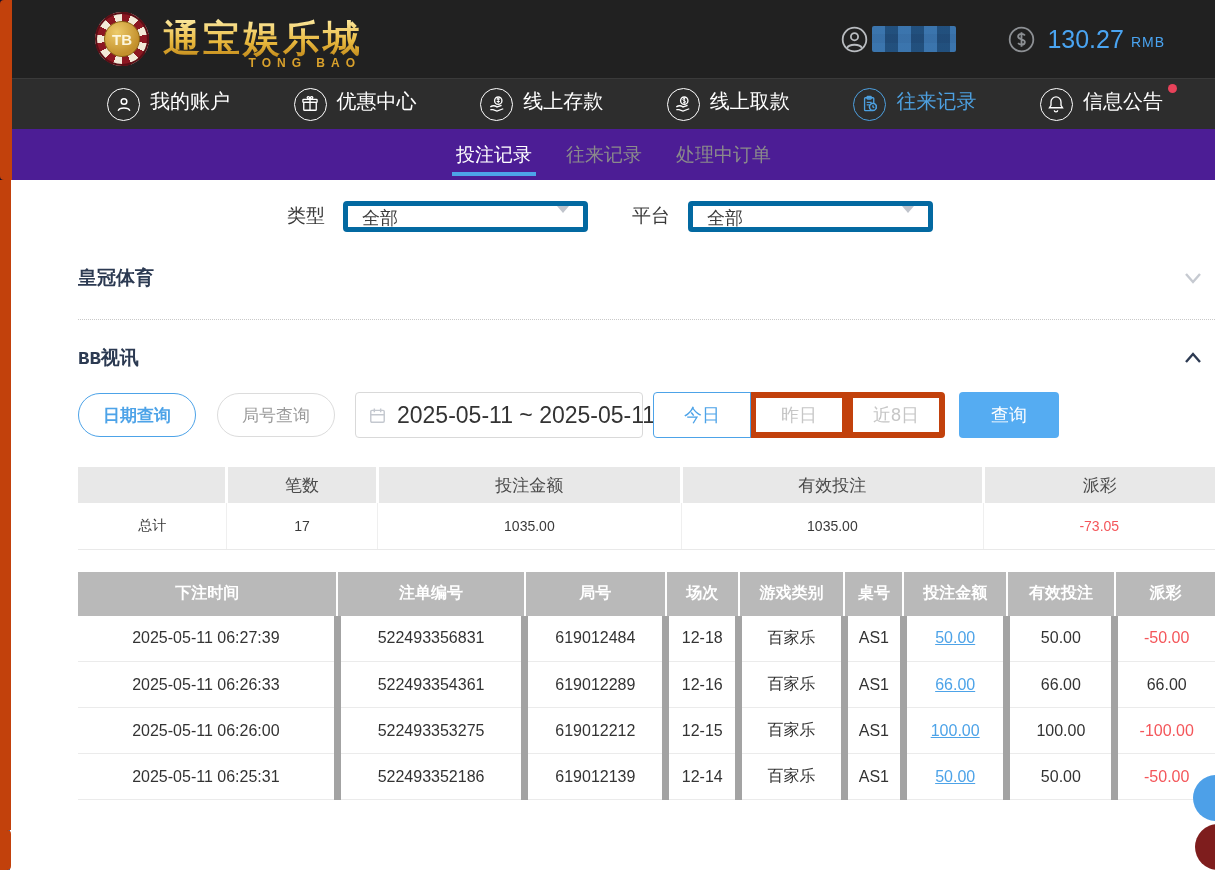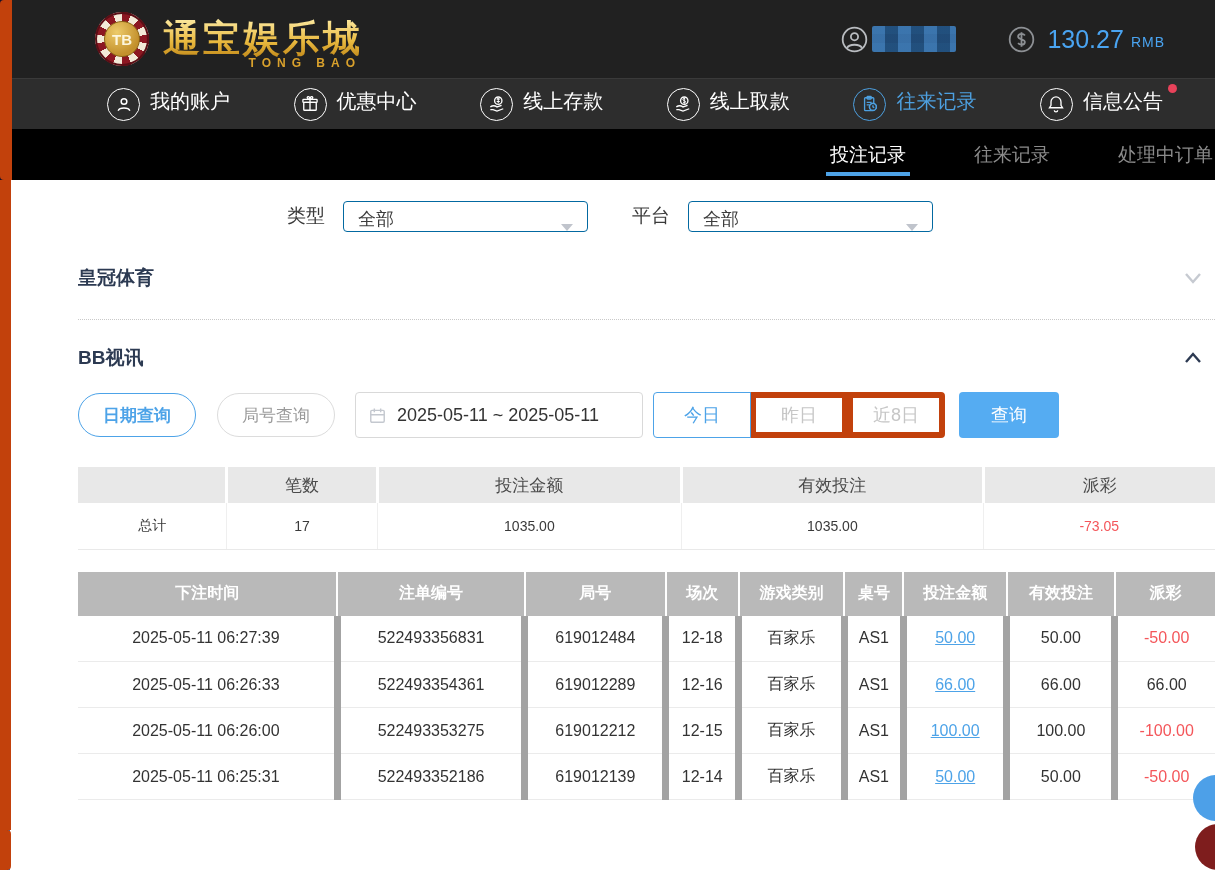--- a/index.html
+++ b/index.html
@@ -41,49 +41,49 @@
   
   .mainnav { height:51px; background:#2d2d2d; display:flex; align-items:center; justify-content:space-between; padding:0 52px 0 95px; border-top:1px solid #3a3a3a; }
   .nav-item { display:flex; align-items:flex-start; color:#fff; cursor:pointer; position:relative; }
   .nav-item .nav-ic { width:33px; height:33px; border:1.6px solid currentColor; border-radius:50%; display:flex; align-items:center; justify-content:center; }
   .nav-item .nav-ic svg { width:20px; height:20px; }
   .nav-item .nav-label { margin-left:10px; font-size:20px; }
   .nav-item.active { color:#4da0e0; }
   .red-dot { position:absolute; right:-14px; top:-4px; width:9px; height:9px; border-radius:50%; background:#e8425a; }
 
   
-  .subtabs { height:51px; background:#000000; display:flex; align-items:stretch; justify-content:flex-end; gap:64px; }
+  .subtabs { height:51px; background:#4c1d95; display:flex; align-items:stretch; justify-content:center; gap:30px; }
   .subtab { display:flex; align-items:center; color:#8b8b8b; font-size:19px; cursor:pointer; position:relative; padding:0 2px; }
   .subtab.active { color:#fff; }
   .subtab.active::after { content:""; position:absolute; left:-2px; right:-2px; bottom:4px; height:4px; background:#4da3e8; }
 
   
   .content { background:#fff; padding:0 0 0 66px; }
 
   .filter-row { display:flex; align-items:center; margin-top:13px; height:46px; }
   .filter-label { font-size:19px; color:#3a3a3a; }
-  .select { width:245px; height:31px; border:1px solid #0369a1; border-radius:4px; display:flex; align-items:flex-end; padding:0 14px; margin-left:18px; cursor:pointer; background:#fff; }
+  .select { width:245px; height:31px; border:5px solid #0369a1; border-radius:4px; display:flex; align-items:flex-start; padding:0 14px; margin-left:18px; cursor:pointer; background:#fff; }
   .select .sel-val { font-size:18px; color:#3c3c3c; flex:1; }
   .caret { width:0; height:0; border-left:6px solid transparent; border-right:6px solid transparent; border-top:7px solid #c0c4cc; }
   .filter-gap { width:44px; }
 
   .section-row { display:flex; align-items:center; justify-content:space-between; cursor:default; }
   .section-row .sec-title { font-size:19px; font-weight:bold; color:#2c3a52; }
   .sec-chev { width:24px; height:24px; margin-right:10px; cursor:pointer; }
   .sec-1 { margin-top:26px; padding-bottom:28px; border-bottom:1px dotted #c9c9c9; }
-  .sec-2 { margin-top:25px; }
+  .sec-2 { margin-top:25px;font-family:Liberation Mono, monospace; }
 
   
   .query-bar { display:flex; align-items:center; margin-top:21px; height:46px; }
   .pill { height:44px; padding:0 24px; border-radius:22px; display:flex; align-items:center; font-size:17px; cursor:pointer; background:#fff; }
   .pill.active { border:1px solid #4da3e8; color:#4da3e8; font-weight:bold; }
   .pill.idle { border:1px solid #dcdcdc; color:#9a9a9a; margin-left:21px; }
   .date-input { margin-left:20px; width:288px; height:46px; border:1px solid #d9d9d9; border-radius:4px; display:flex; align-items:center; padding:0 12px; cursor:pointer; background:#fff; }
   .date-input svg { width:19px; height:19px; color:#c4c8cf; flex:0 0 auto; }
-  .date-val { margin-left:10px; font-size:18px; color:#333; white-space:nowrap; }
+  .date-val { margin-left:10px; font-size:23px; color:#333; white-space:nowrap; }
   .seg-group { display:flex; margin-left:10px; }
   .seg { width:98px; height:46px; display:flex; align-items:center; justify-content:center; font-size:18px; background:#fff; border:6px solid #c2410c; color:#c6c6c6; cursor:pointer; margin-left:-1px; }
   .seg:first-child { margin-left:0; border-radius:4px 0 0 4px; }
   .seg:last-child { border-radius:0 4px 4px 0; }
   .seg.active { border:1px solid #4da3e8; color:#4da3e8; z-index:2; }
   .search-btn { margin-left:14px; width:100px; height:46px; background:#55acf2; color:#fff; font-size:18px; border:none; border-radius:4px; cursor:pointer; }
 
   
   .summary { margin-top:29px; width:100%; border-collapse:collapse; table-layout:fixed; }
   .summary th { background:#e8e8e8; height:36px; font-weight:normal; font-size:17px; color:#4a4a4a; border-left:3px solid #fff; }

